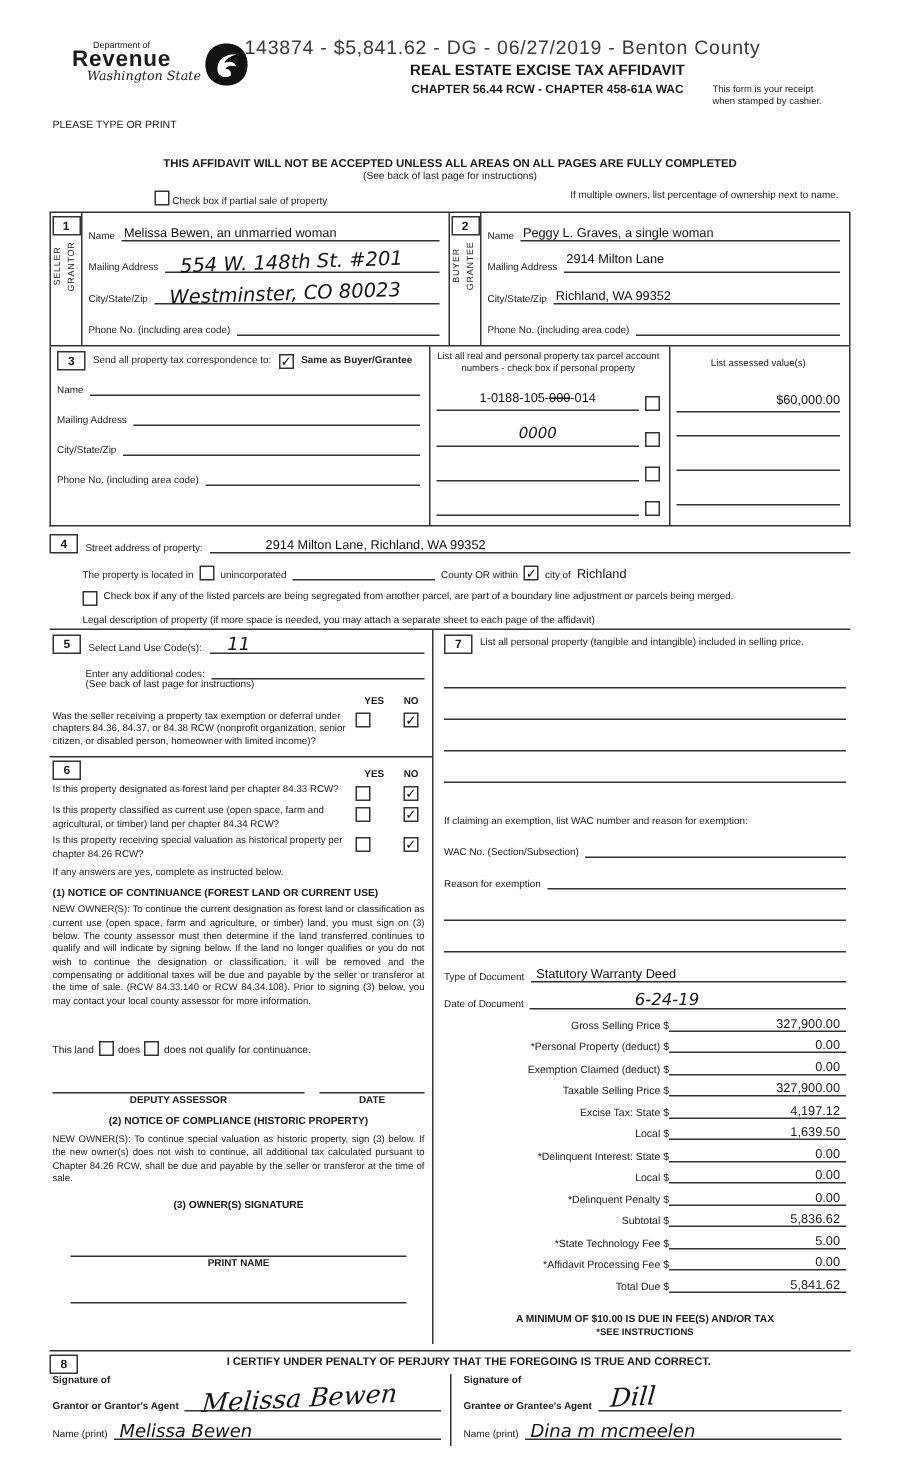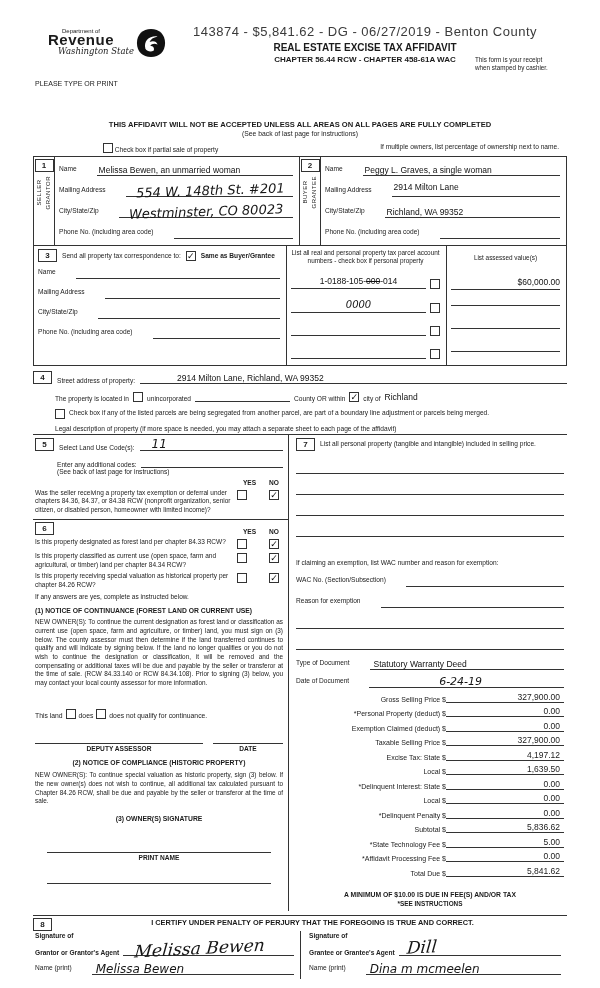--- a/index.html
+++ b/index.html
@@ -5,38 +5,38 @@
   html,body{margin:0;padding:0;background:#ffffff;}
   .sheet{position:relative;width:600px;height:988px;background:#fff;color:#1b1b1b;
          font-family:"Liberation Sans",sans-serif;overflow:hidden;}
   .form{position:absolute;left:33px;top:24px;width:534px;}
   .b{font-weight:bold;}
   .c{text-align:center;}
   .lbl{font-size:6.6px;color:#222;}
   .typed{font-size:8.5px;color:#111;}
   .hw{font-family:"DejaVu Sans",sans-serif;font-style:italic;color:#161616;}
   .fill{flex:1;border-bottom:1px solid #333;min-height:10px;position:relative;}
-  .frow{display:flex;gap:20px;margin-top:6px;}
+  .frow{display:flex;align-items:flex-end;gap:4px;margin-top:6px;}
   .cb{display:inline-block;width:8px;height:8px;border:1px solid #333;font-size:9px;
       line-height:8px;text-align:center;vertical-align:-1px;background:#fff;color:#111;}
   .numbox{display:inline-block;border:1px solid #333;min-width:13px;height:11px;
           font-size:8px;font-weight:bold;text-align:center;line-height:11px;padding:0 2px;background:#fff;}
   
   .hdr{position:relative;height:72px;}
   .logo{position:absolute;left:15px;top:4px;width:130px;}
   .logo-row{display:flex;align-items:flex-start;gap:2px;}
   .dept{font-size:6px;margin-left:14px;}
   .rev{font-size:15px;font-weight:bold;letter-spacing:0.5px;line-height:12px;}
   .wast{font-family:"DejaVu Serif",serif;font-style:italic;font-size:8.5px;margin-left:10px;}
   .please{position:absolute;left:2px;top:56px;font-size:7px;}
-  .stamp{margin-left:130px;text-align:center;font-size:13px;color:#3a3a3a;letter-spacing:0.5px;}
+  .stamp{margin-left:130px;text-align:left;font-size:13px;color:#3a3a3a;letter-spacing:0.5px;}
   .title{margin-left:130px;text-align:center;font-size:10px;font-weight:bold;margin-top:3px;}
   .chapter{margin-left:130px;text-align:center;font-size:8px;font-weight:bold;margin-top:2px;}
   .receipt{position:absolute;right:0;top:32px;width:92px;font-size:6.3px;line-height:1.3;}
-  .warn{font-size:7.6px;margin-top:24px;}
+  .warn{font-size:7.6px;margin-top:8px;}
   .warn2{font-size:6.8px;margin-top:1px;}
   .partialrow{display:flex;justify-content:space-between;font-size:6.6px;margin:6px 0 3px 0;padding:0 8px 0 70px;}
   
   .s12{display:grid;grid-template-columns:1fr 1fr;border:1px solid #333;}
   .party{display:flex;border-right:1px solid #333;}
   .party:last-child{border-right:none;}
   .pside{width:20px;border-right:1px solid #333;display:flex;flex-direction:column;align-items:center;padding-top:2px;}
   .vert{writing-mode:vertical-rl;transform:rotate(180deg);font-size:6px;letter-spacing:0.5px;
         margin-top:4px;color:#222;line-height:1.5;text-align:center;}
   .pfields{flex:1;padding:2px 6px 6px 4px;}

